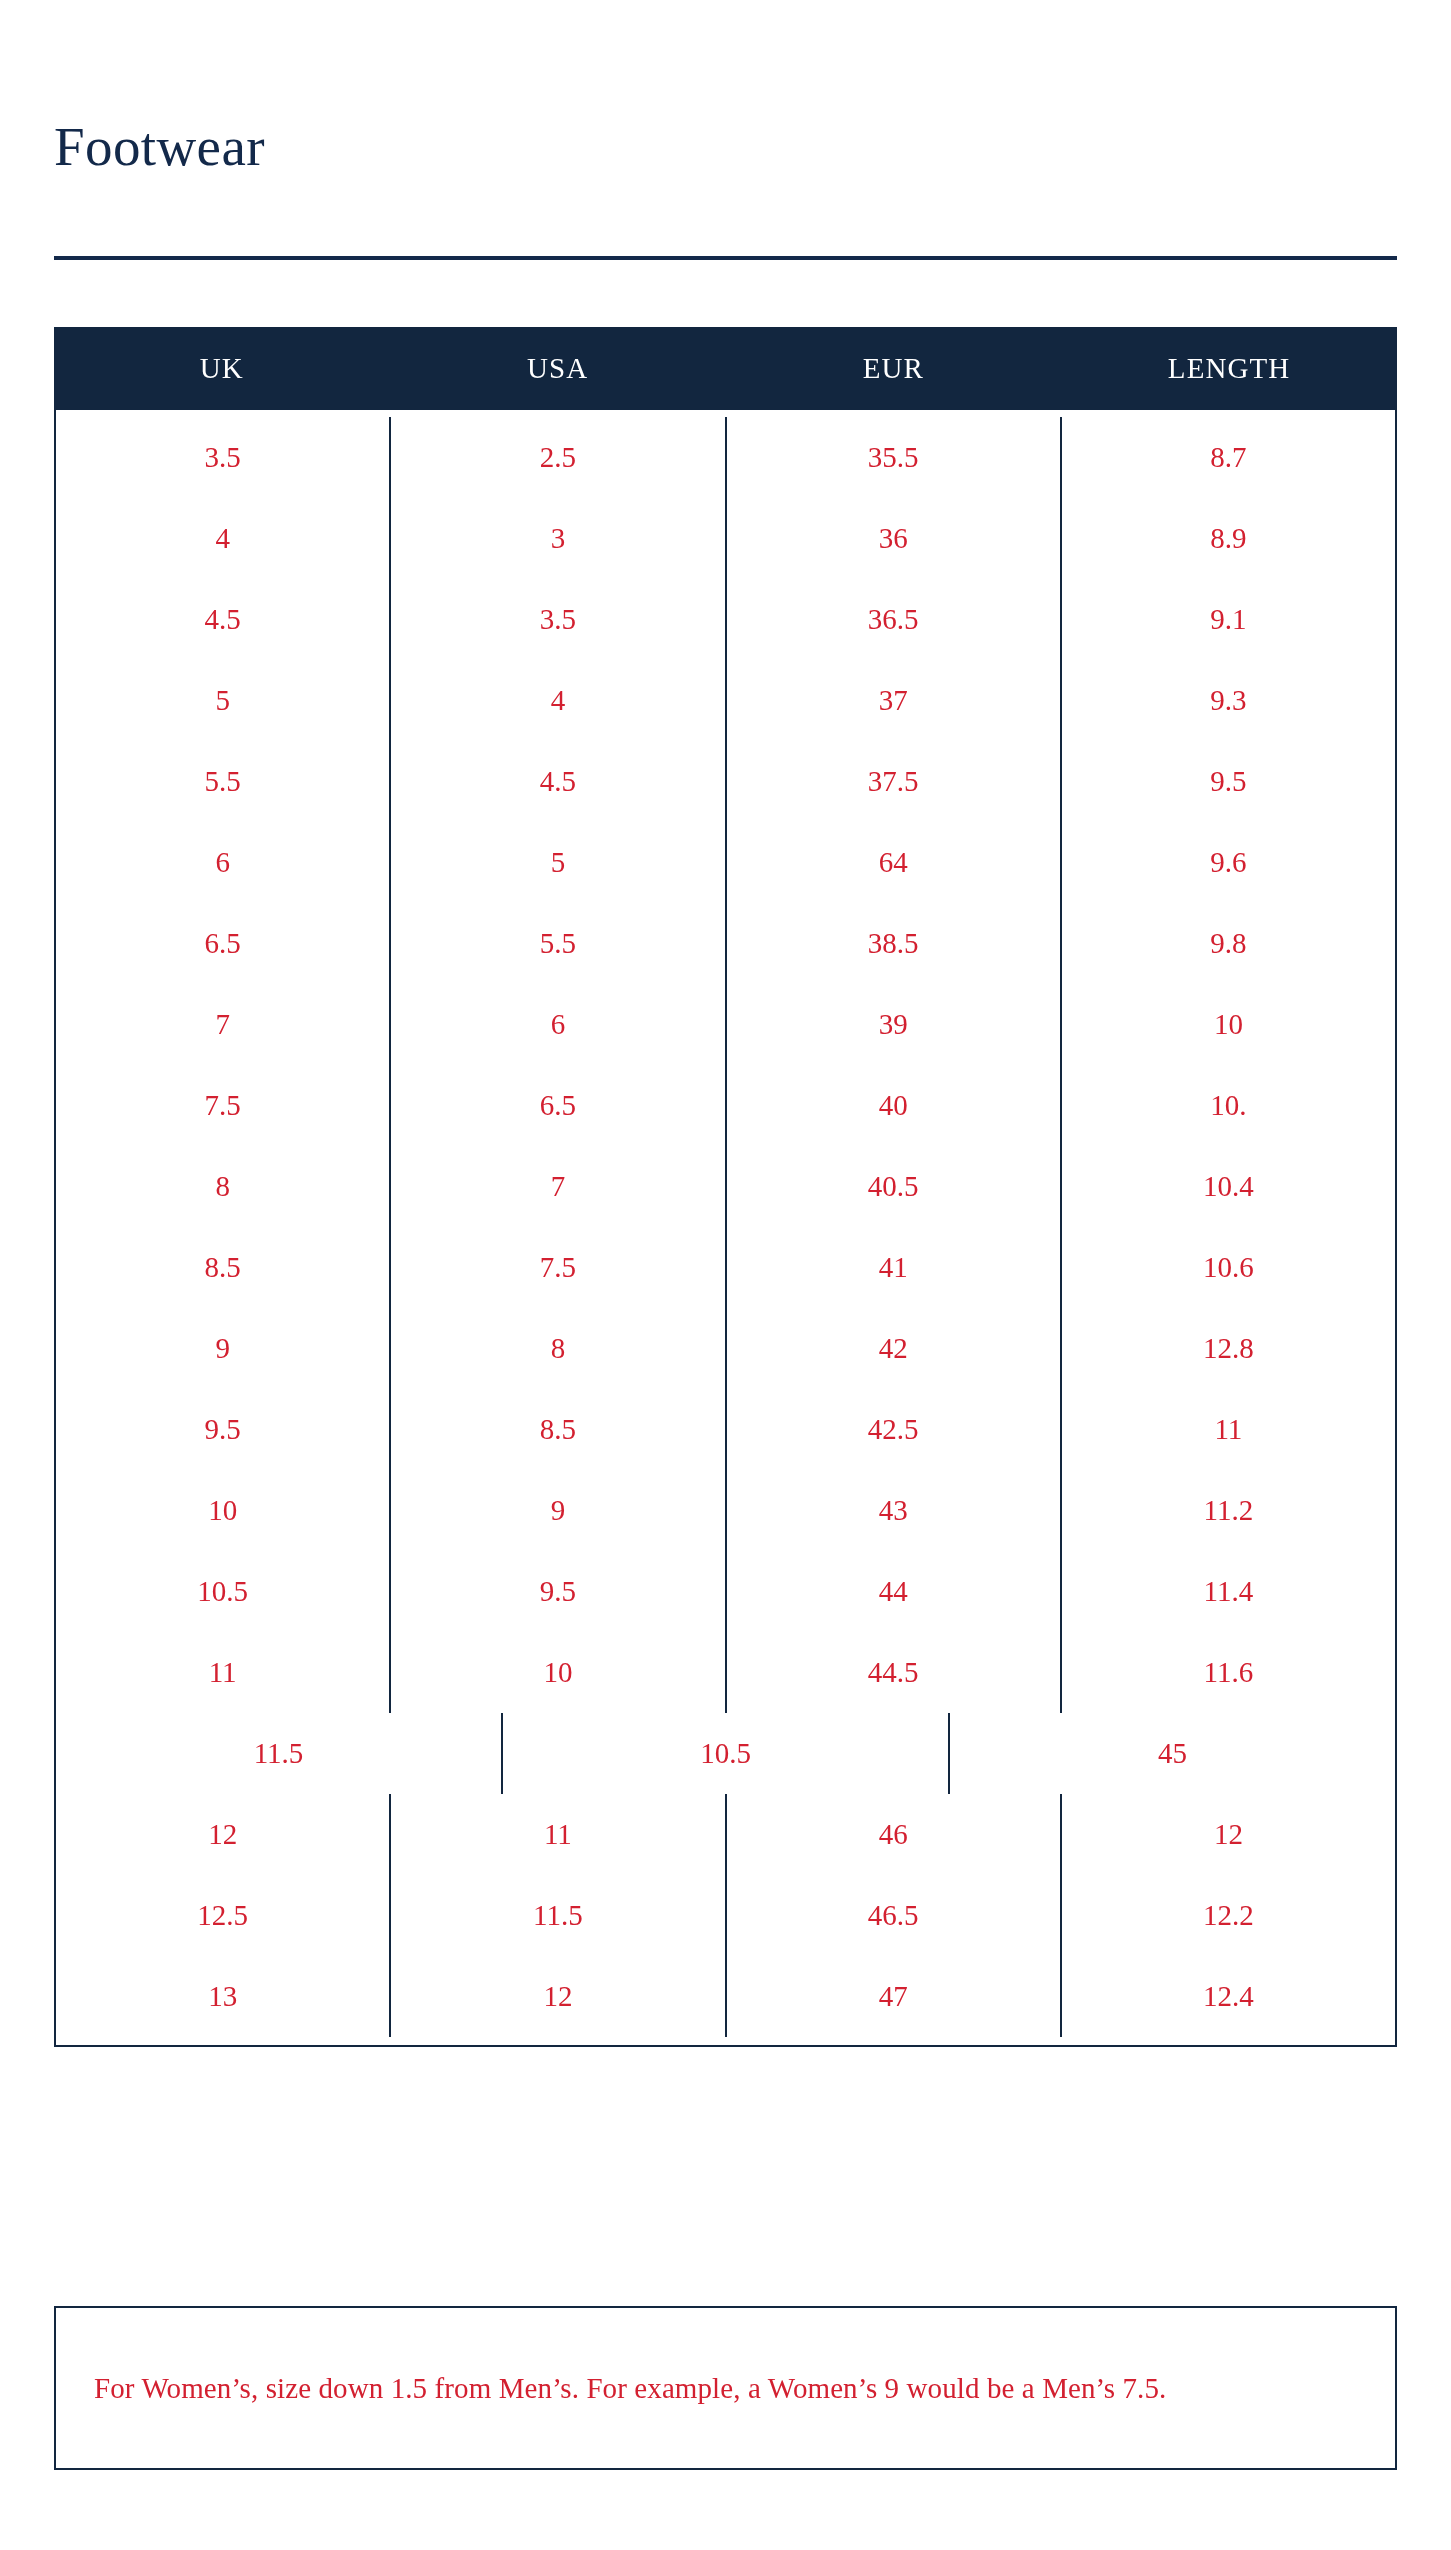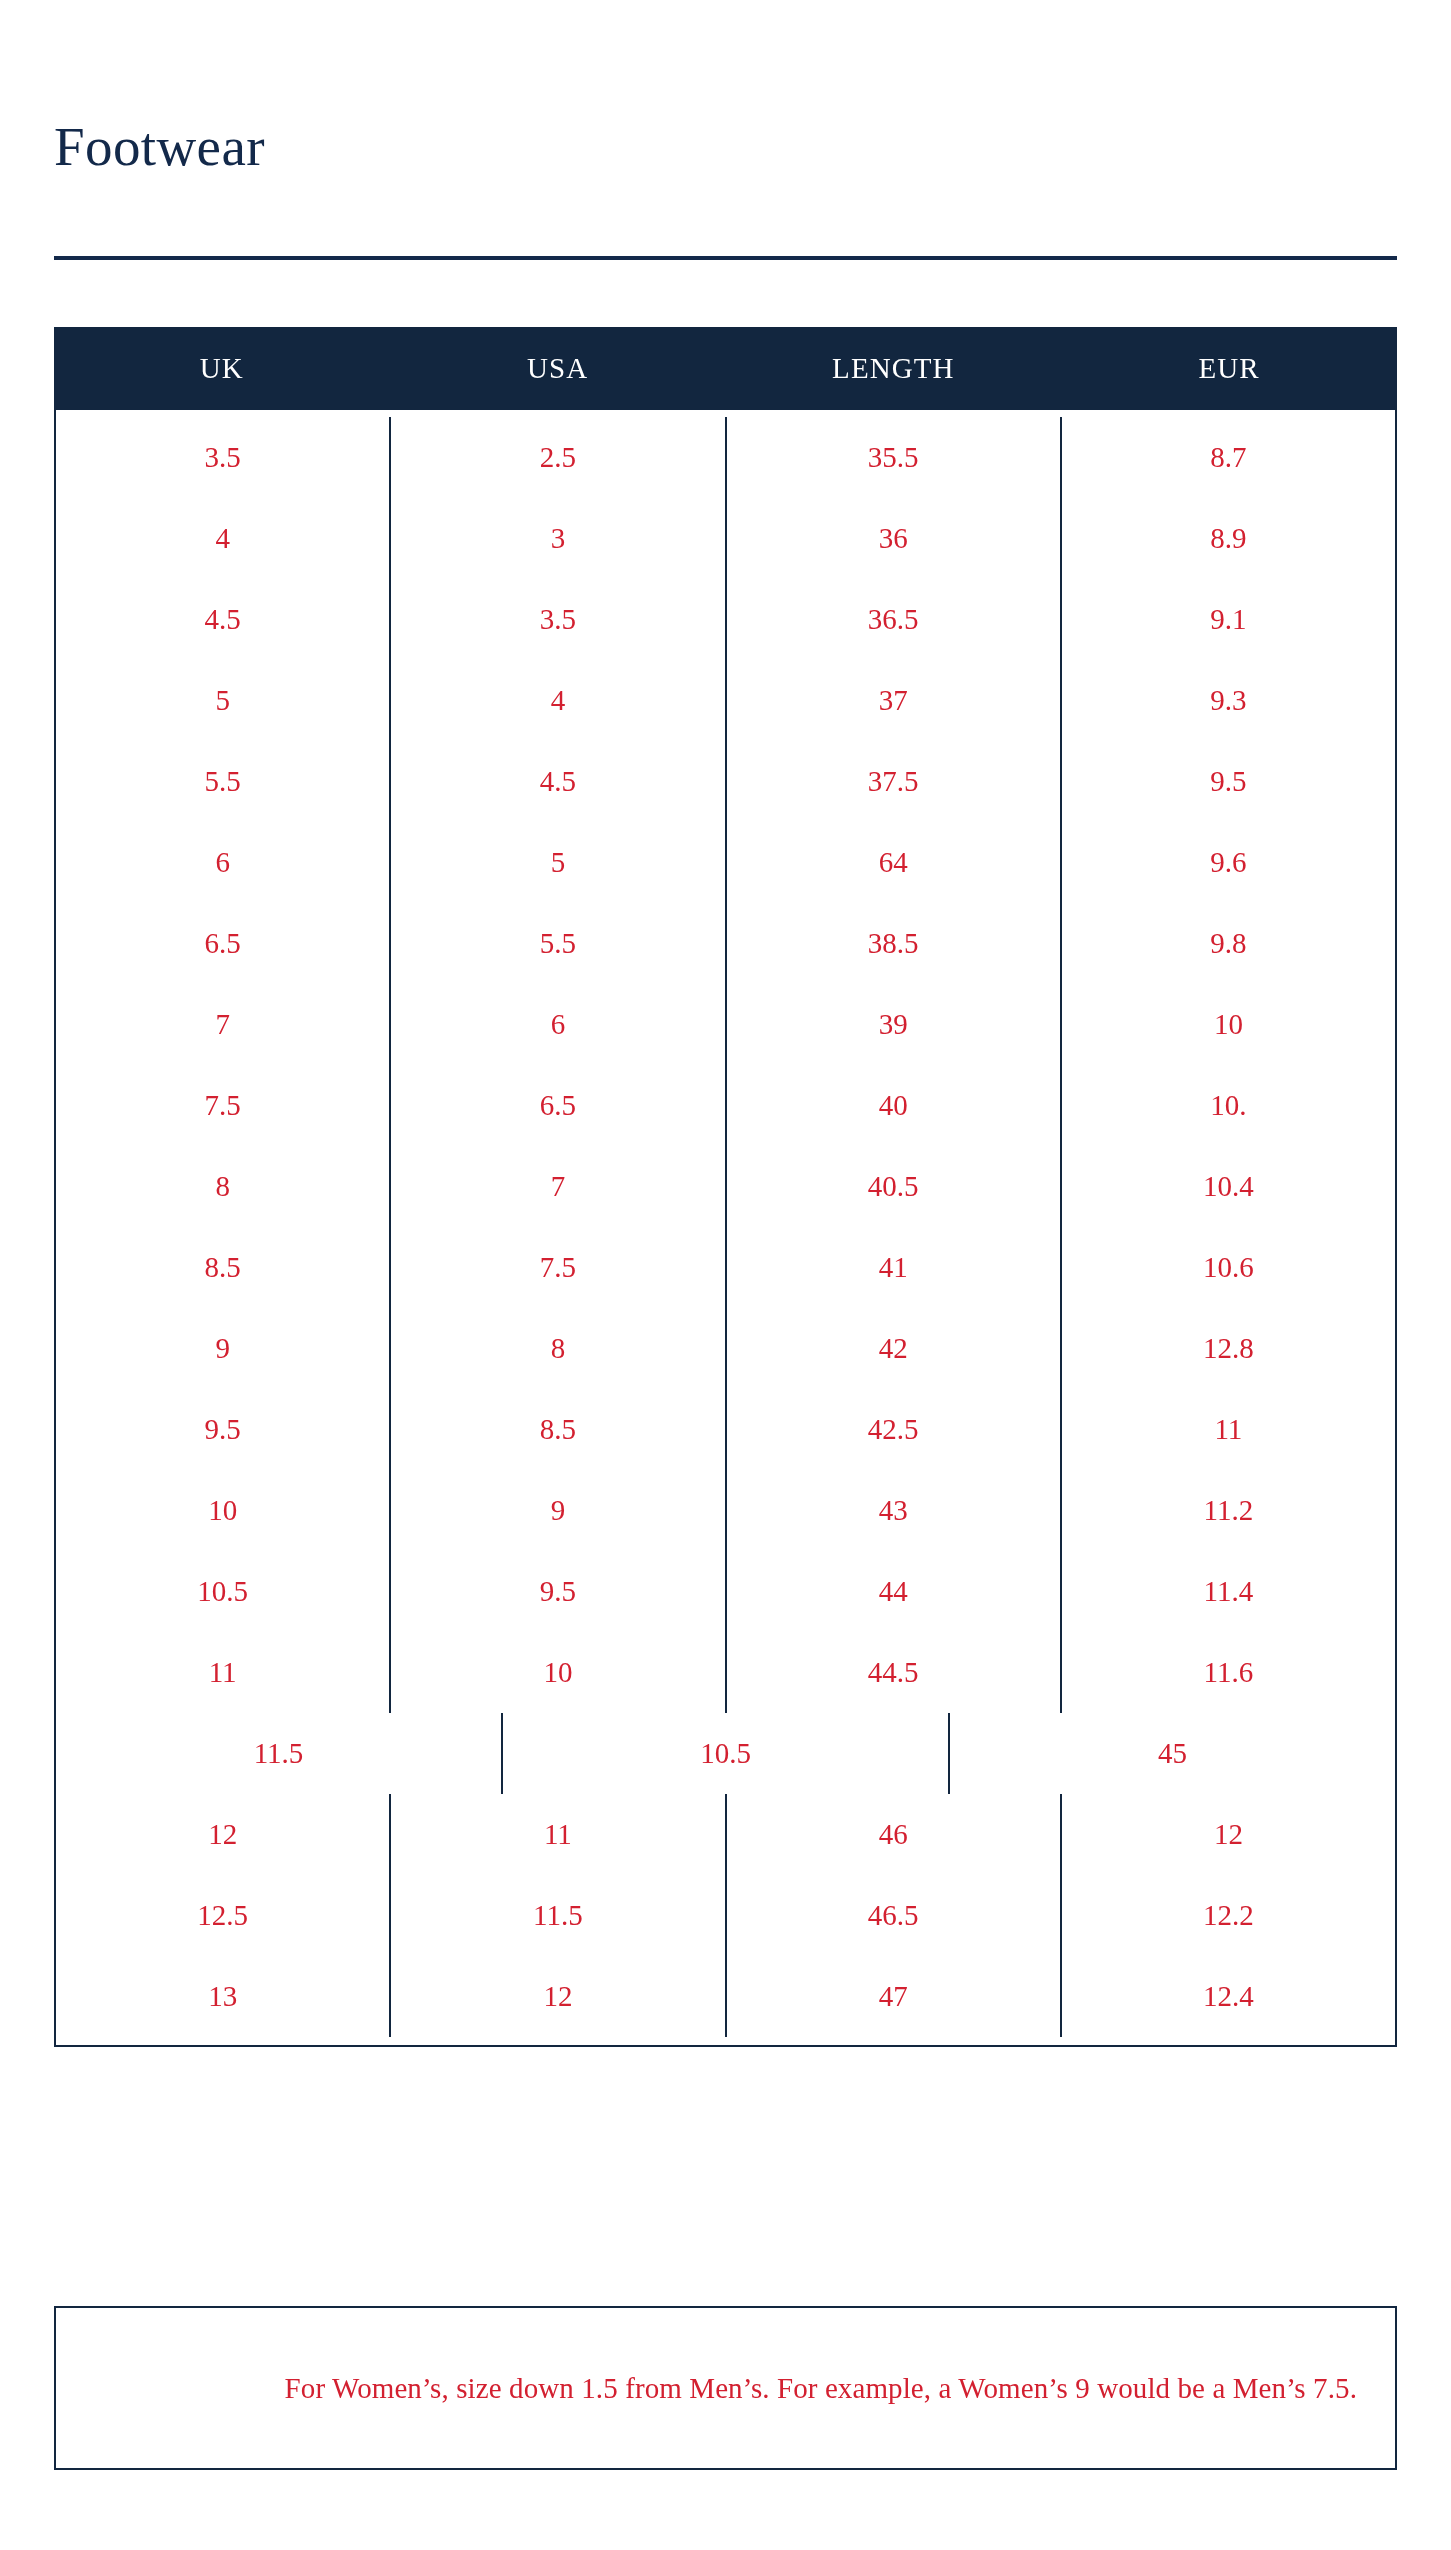--- a/index.html
+++ b/index.html
@@ -109,21 +109,20 @@
     position: absolute;
     left: 54px;
     top: 2306px;
     width: 1343px;
     height: 164px;
     box-sizing: border-box;
     border: 2.9px solid #12263f;
     background: #ffffff;
     display: flex;
     align-items: center;
-    justify-content: flex-end;
   }
   .footnote-text {
     color: #d32030;
     font-size: 29px;
     line-height: 1.45;
     padding: 0 38px;
     letter-spacing: 0.1px;
   }
 </style>
 </head>
@@ -132,22 +131,22 @@
 <div class="page">
 
   <h1 class="page-title">Footwear</h1>
 
   <div class="title-rule"></div>
 
   <div class="size-table">
     <div class="table-head" id="table-head">
         <div class="th">UK</div>
         <div class="th">USA</div>
+        <div class="th">EUR</div>
         <div class="th">LENGTH</div>
-        <div class="th">EUR</div>
       </div>
     <div class="table-body" id="table-body">
         <div class="table-row">
           <div class="td">3.5</div>
           <div class="td">2.5</div>
           <div class="td">35.5</div>
           <div class="td">8.7</div>
         </div>
         <div class="table-row">
           <div class="td">4</div>

